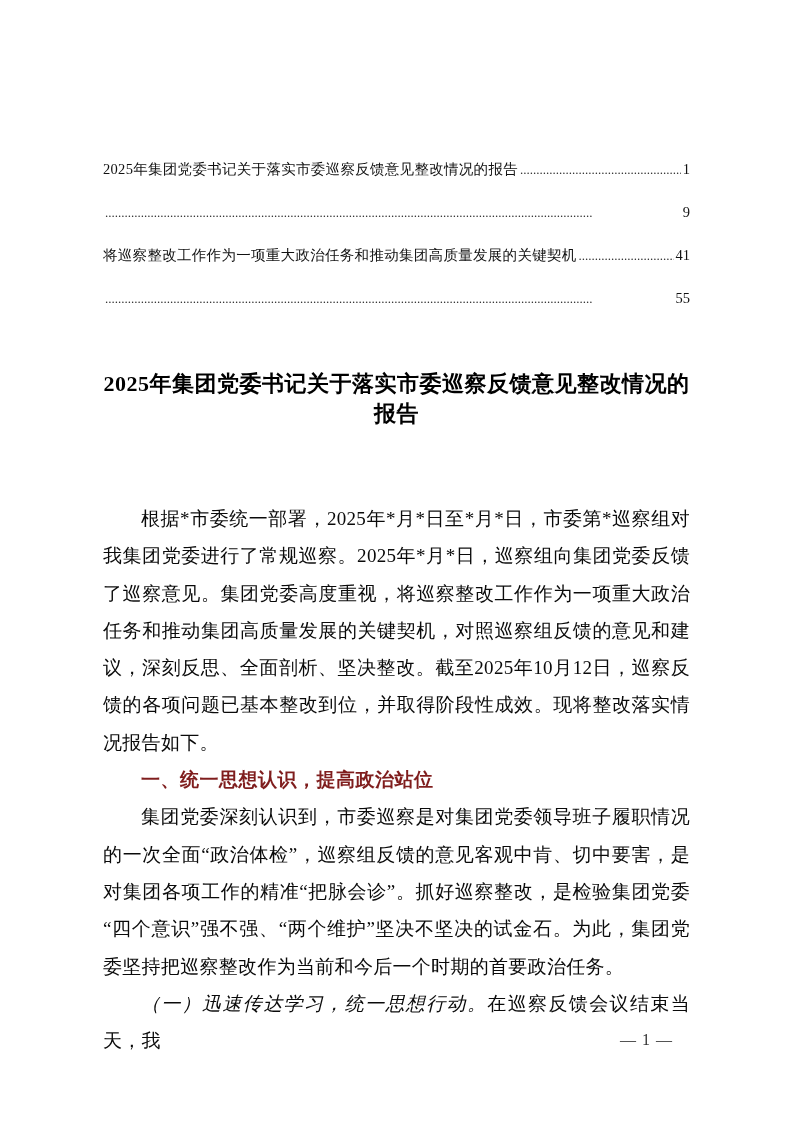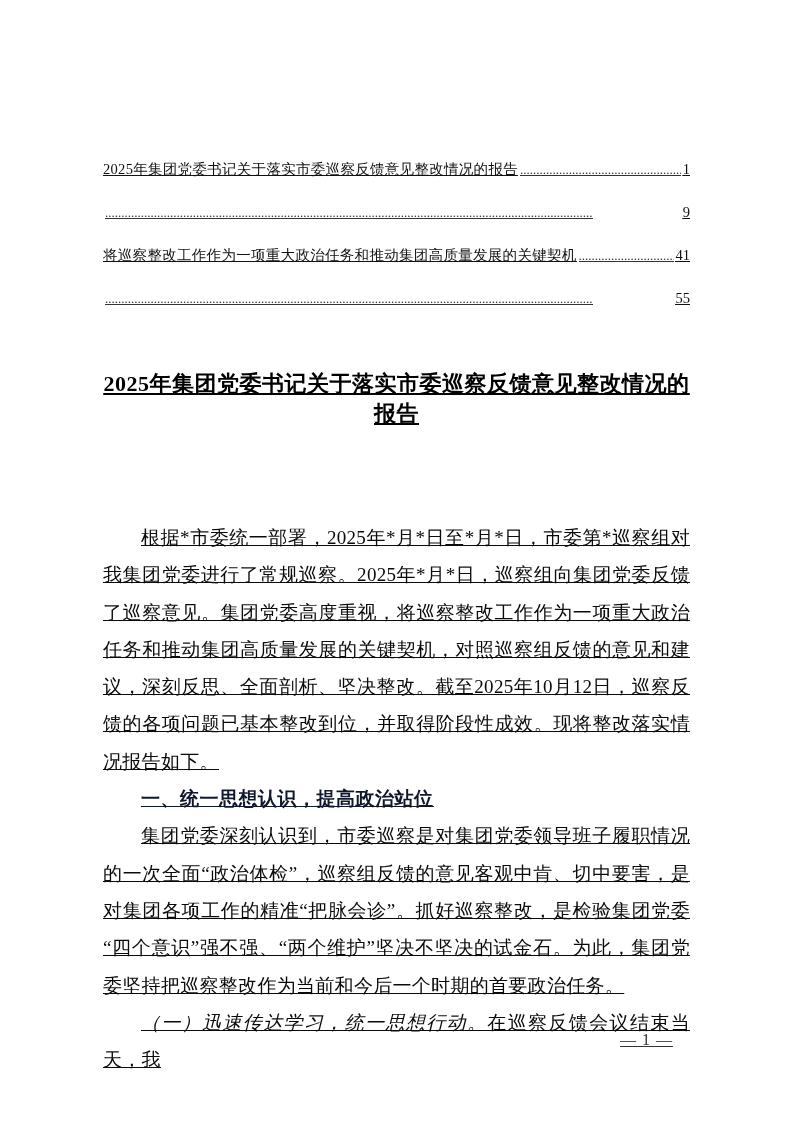--- a/index.html
+++ b/index.html
@@ -1,16 +1,16 @@
 <!DOCTYPE html>
 <html lang="zh"><head>
 <meta charset="utf-8">
 <title>Document</title>
 <style>
-  * { margin: 0; padding: 0; box-sizing: border-box; text-decoration: underline; }
+  * { margin: 0; padding: 0; box-sizing: border-box; }
   html, body { background: #ffffff; }
   body { font-family: "Liberation Serif", "DejaVu Serif", serif; color: #000; }
 
   .page {
     position: relative;
     width: 793px;
     height: 1122px;
     margin: 0 auto;
     background: #ffffff;
     overflow: hidden;
@@ -61,37 +61,37 @@
     font-weight: bold;
     text-align: center;
     line-height: 30px;
     letter-spacing: 0.5px;
     color: #000;
     font-family: "Liberation Serif", "DejaVu Serif", serif;
   }
 
   
   .doc-body {
-    margin-top: 90px;
+    margin-top: 71px;
     font-size: 19px;
     line-height: 37.3px;
     text-align: justify;
     color: #0a0a0a;
     letter-spacing: 0.3px;
   }
   .para {
     text-indent: 2em;
   }
   .section-heading {
     font-family: "Liberation Sans", "DejaVu Sans", sans-serif;
     font-size: 19px;
     font-weight: bold;
     line-height: 37.3px;
     text-indent: 2em;
-    color: #0f172a;
+    color: #7f1d1d;
     letter-spacing: 0.5px;
   }
   .kai-lead {
     font-style: italic;
   }
 
   
   .page-footer {
     position: absolute;
     top: 1031px;

